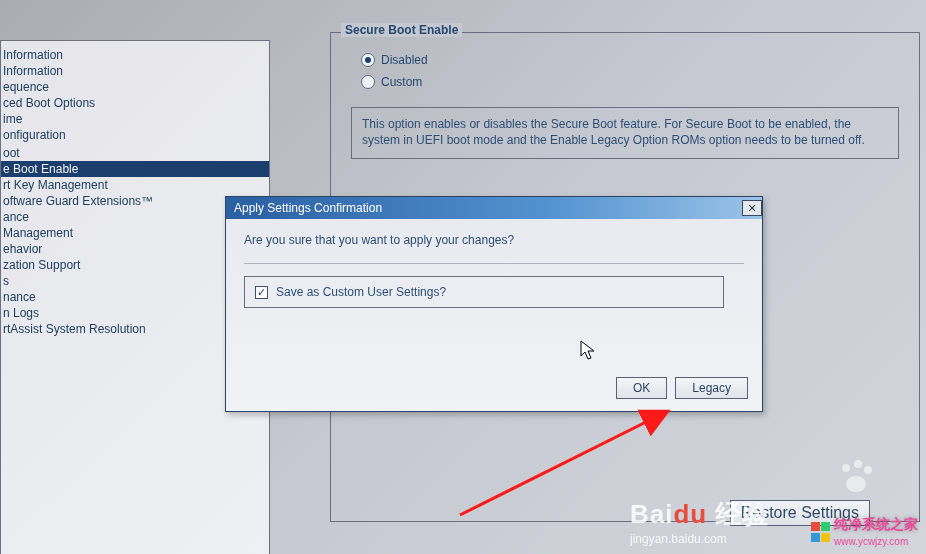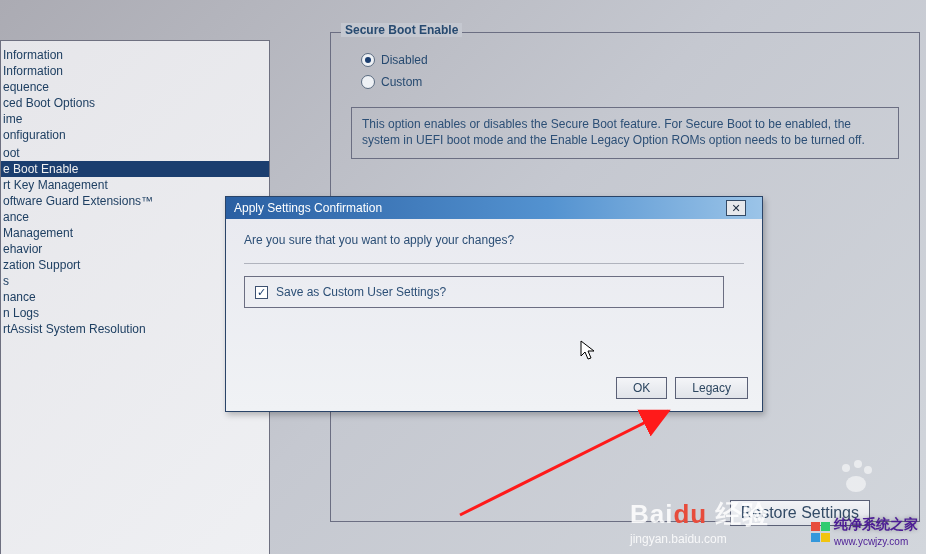--- a/index.html
+++ b/index.html
@@ -118,21 +118,21 @@
     border: 1px solid #2a4468;
     box-shadow: 2px 3px 6px rgba(0,0,0,0.25);
   }
   .dialog-titlebar {
     height: 22px;
     background: linear-gradient(90deg, #2a5fa2 0%, #5392d0 60%, #9bc4e8 100%);
     color: #ffffff;
     display: flex;
     align-items: center;
     justify-content: space-between;
-    padding: 0 16px 0 8px;
+    padding: 0 0 0 8px;
     font-size: 12px;
   }
   .dialog-close {
     width: 20px; height: 16px;
     background: #e6e8ec;
     border: 1px solid #334a66;
     color: #1b2b40;
     display: inline-flex;
     align-items: center;
     justify-content: center;
@@ -202,21 +202,21 @@
     pointer-events: none;
   }
   
   .wm-right {
     position: absolute;
     right: 8px;
     bottom: 6px;
     display: flex;
     align-items: center;
     gap: 3px;
-    color: #4c1d95;
+    color: #ec4899;
   }
   .wm-logo {
     display: inline-flex;
     flex-wrap: wrap;
     width: 20px; height: 20px;
     gap: 1px;
   }
   .wm-logo span { width: 9px; height: 9px; }
   .wm-right .txt { font-size: 14px; font-weight: bold; text-shadow: 0 0 4px rgba(0,0,0,0.3); }
   .wm-right .sub { font-size: 10px; }

